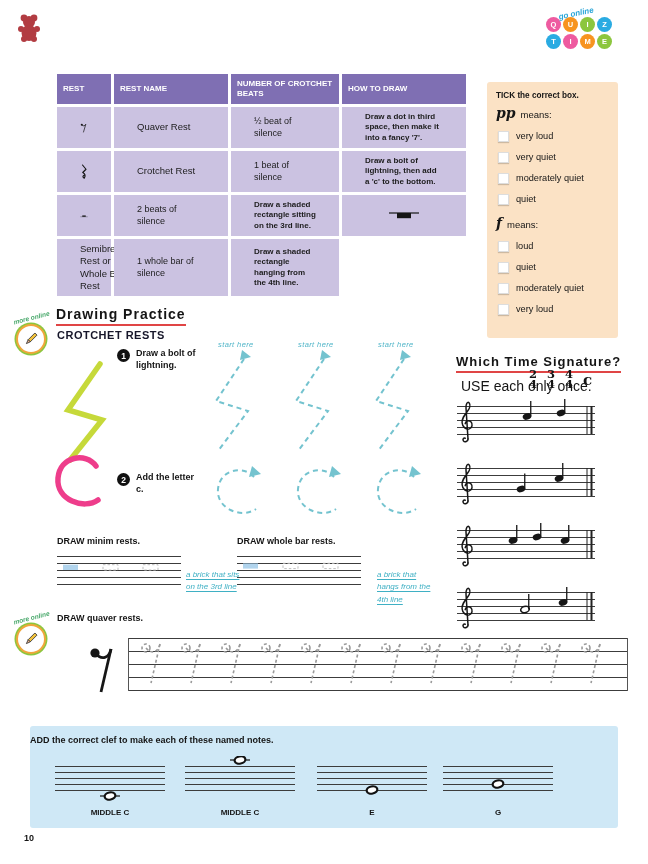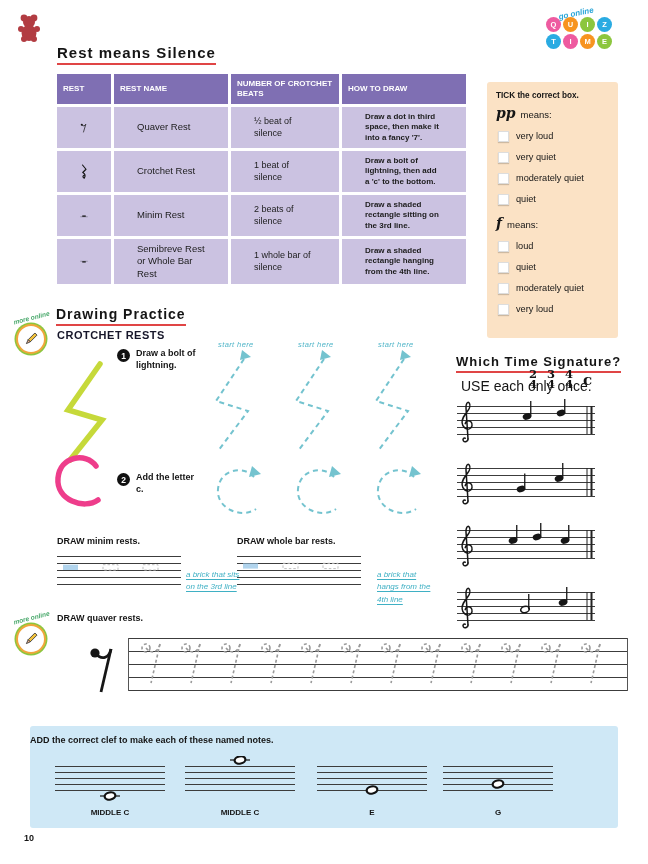--- a/index.html
+++ b/index.html
@@ -92,21 +92,20 @@
       <div class="q-c" style="background:#f79420">U</div>
       <div class="q-c" style="background:#8cc63e">I</div>
       <div class="q-c" style="background:#2aabe2">Z</div>
       <div class="q-c" style="background:#2aabe2">T</div>
       <div class="q-c" style="background:#ee5ba0">I</div>
       <div class="q-c" style="background:#f79420">M</div>
       <div class="q-c" style="background:#8cc63e">E</div>
     </div>
   </div>
 
-  <div class="hand title-main abs" style="left:57px;top:44px">Rest means Silence</div>
 
   <div class="rest-table abs" style="left:57px;top:74px">
     <div class="rt-h">REST</div>
     <div class="rt-h">REST NAME</div>
     <div class="rt-h">NUMBER OF CROTCHET BEATS</div>
     <div class="rt-h">HOW TO DRAW</div>
 
     <div class="rt-c rt-sym">
       <svg width="20" height="28" viewBox="0 0 20 28">
           <circle cx="4.5" cy="6" r="2.6" fill="#161616"></circle>
@@ -126,21 +125,20 @@
     <div class="rt-c rt-name">Crotchet Rest</div>
     <div class="rt-c">1 beat of silence</div>
     <div class="rt-c rt-how">Draw a bolt of lightning, then add a 'c' to the bottom.</div>
 
     <div class="rt-c rt-sym">
       <svg width="32" height="14" viewBox="0 0 32 14">
           <path d="M1 10 H31" stroke="#161616" stroke-width="1.2"></path>
           <rect x="9" y="4.8" width="14" height="5.2" fill="#161616"></rect>
         </svg>
     </div>
-    <div class="rt-c rt-name">Minim Rest</div>
     <div class="rt-c">2 beats of silence</div>
     <div class="rt-c rt-how">Draw a shaded rectangle sitting on the 3rd line.</div>
 
     <div class="rt-c rt-sym">
       <svg width="32" height="14" viewBox="0 0 32 14">
           <path d="M1 4 H31" stroke="#161616" stroke-width="1.2"></path>
           <rect x="9" y="4" width="14" height="5.2" fill="#161616"></rect>
         </svg>
     </div>
     <div class="rt-c rt-name">Semibreve Rest or Whole Bar Rest</div>

